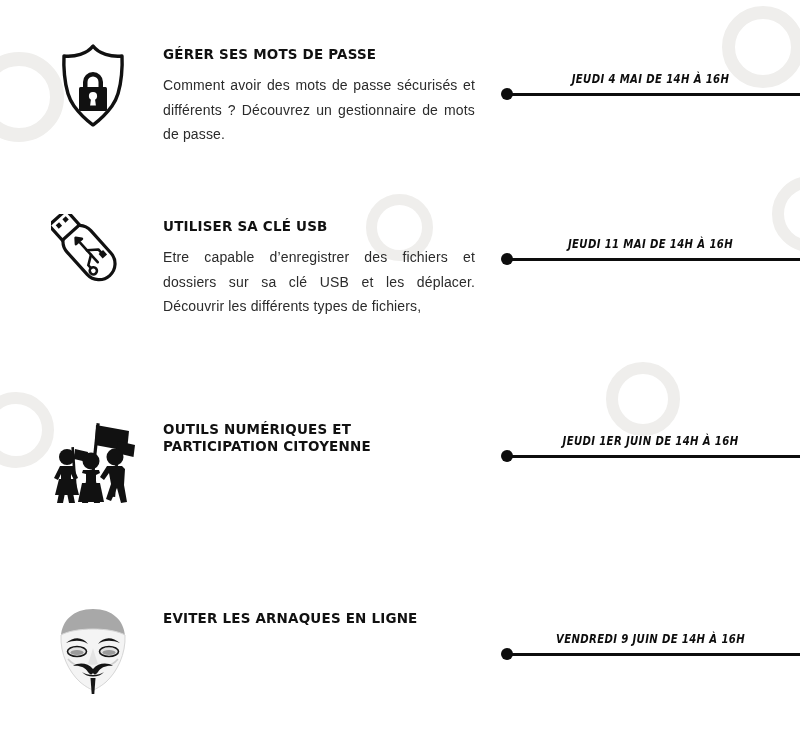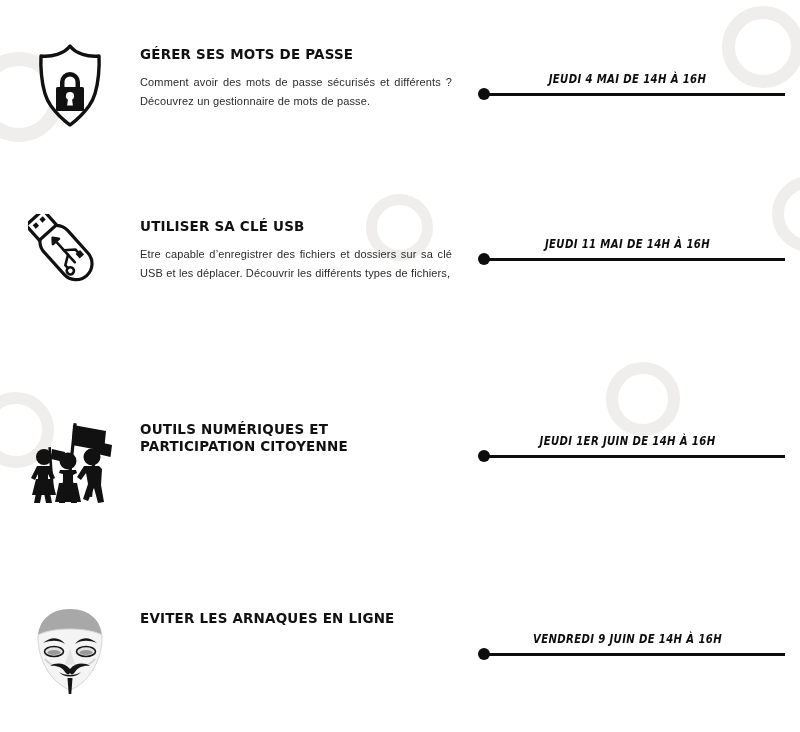--- a/index.html
+++ b/index.html
@@ -30,20 +30,21 @@
     border-style: solid;
     border-color: #efeeec;
   }
 
   
   .sheet {
     position: relative;
     z-index: 1;
     width: 707px;
     height: 732px;
+    margin-left: 23px;
   }
   .row {
     position: absolute;
     left: 0;
     width: 800px;
     height: 180px;
     display: flex;
     align-items: flex-start;
   }
   .row-1 { top: 0; }
@@ -75,21 +76,21 @@
     letter-spacing: 0.2px;
     line-height: 1.18;
     text-transform: uppercase;
     color: #111111;
     transform: scaleX(0.93);
     transform-origin: left center;
   }
   .card-body {
     margin: 0;
     font-family: "Liberation Sans", sans-serif;
-    font-size: 11px;
+    font-size: 14px;
     line-height: 1.75;
     color: #2b2b2b;
     text-align: justify;
     width: 312px;
     letter-spacing: 0.15px;
   }
 
   .date-cell {
     flex: 1 1 auto;
     position: relative;

